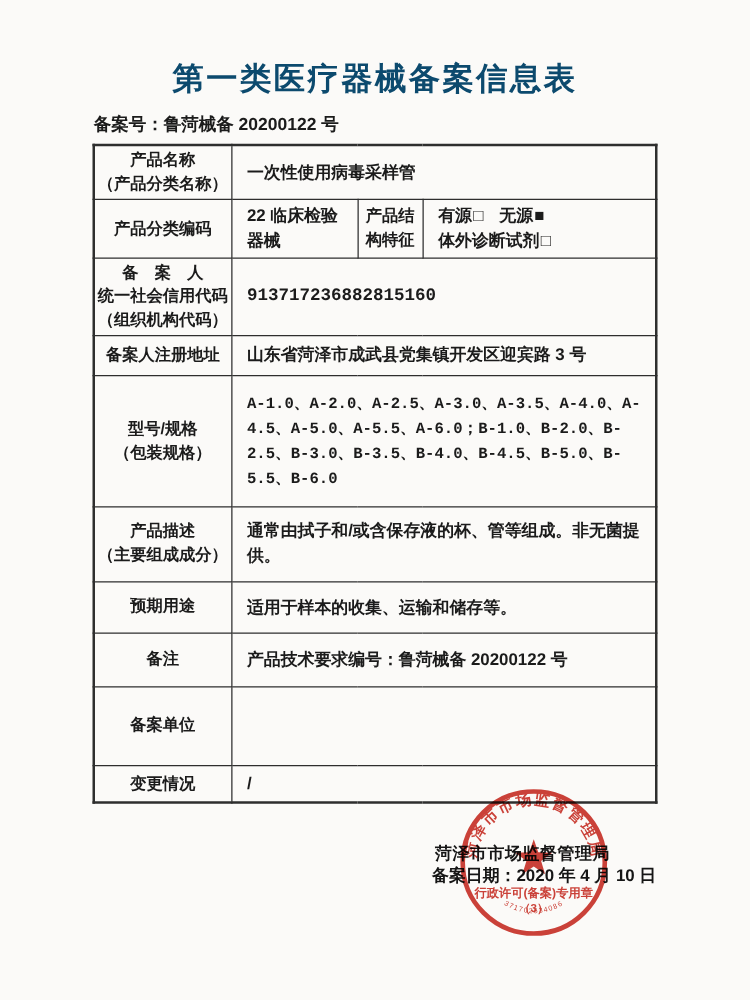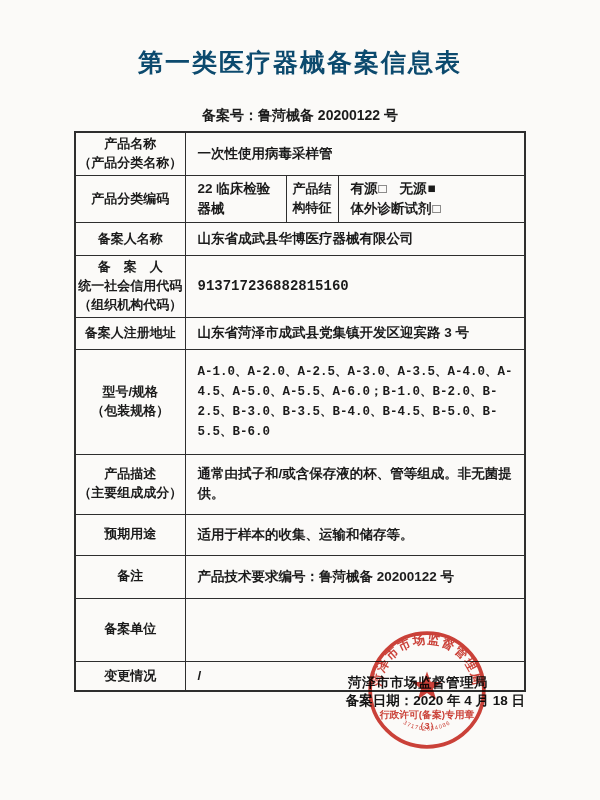--- a/index.html
+++ b/index.html
@@ -7,21 +7,21 @@
   body { margin: 0; background: #fbfaf8; font-family: "Liberation Sans", sans-serif; }
   .page {
     position: relative; width: 600px; height: 800px;
     background: #fbfaf8; color: var(--ink); overflow: hidden;
   }
   .title {
     margin: 46px 0 0; text-align: center;
     font-size: 25px; font-weight: 800; letter-spacing: 2px; color: #0c4a6e;
   }
   .filing-no {
-    width: 450px; margin: 28px auto 6px; text-align: center;
+    width: 450px; margin: 12px auto 6px; text-align: left;
     font-size: 14px; font-weight: 700;
   }
   table.form {
     width: 450px; margin: 0 auto; border-collapse: collapse; table-layout: fixed;
     border: 2px solid var(--line);
   }
   table.form td { border: 1.5px solid var(--line); vertical-align: middle; }
   td.lbl {
     text-align: center; font-size: 13px; font-weight: 700;
     white-space: pre-line; padding: 2px 1px; line-height: 1.45;
@@ -79,24 +79,20 @@
       <tr class="r2">
         <td class="lbl">产品分类编码</td>
         <td class="val">22 临床检验器械</td>
         <td class="lbl">产品结构特征</td>
         <td class="val features">
           <span class="opt"><span>有源</span><span class="box">□</span></span>
           <span class="opt"><span>无源</span><span class="box">■</span></span>
           <span class="opt"><span>体外诊断试剂</span><span class="box">□</span></span>
         </td>
       </tr>
-      <tr class="r3">
-        <td class="lbl">备案人名称</td>
-        <td class="val" colspan="3">山东省成武县华博医疗器械有限公司</td>
-      </tr>
       <tr class="r4">
         <td class="lbl">备　案　人
 统一社会信用代码
 （组织机构代码）</td>
         <td class="val" colspan="3">913717236882815160</td>
       </tr>
       <tr class="r5">
         <td class="lbl">备案人注册地址</td>
         <td class="val" colspan="3">山东省菏泽市成武县党集镇开发区迎宾路 3 号</td>
       </tr>
@@ -123,21 +119,21 @@
         <td class="val" colspan="3"></td>
       </tr>
       <tr class="r13">
         <td class="lbl">变更情况</td>
         <td class="val" colspan="3">/</td>
       </tr>
     </tbody>
   </table>
 
   <div class="overlay-text ov-authority">菏泽市市场监督管理局</div>
-  <div class="overlay-text ov-date">备案日期：2020 年 4 月 18 日</div>
+  <div class="overlay-text ov-date">备案日期：2020 年 4 月 10 日</div>
 
   <svg class="stamp" viewBox="0 0 120 120" aria-hidden="true">
     <circle cx="60" cy="60" r="55" stroke-width="3.6"></circle>
     <path id="stampArcTop" d="M 15,60 A 45,45 0 0 1 105,60" fill="none"></path>
     <text font-size="12" font-weight="700" letter-spacing="1.5" text-anchor="middle">
       <textPath href="#stampArcTop" startOffset="50%">菏泽市市场监督管理局</textPath>
     </text>
     <polygon points="60,42 63.5,52.1 74.3,52.4 65.7,58.9 68.8,69.1 60,63 51.2,69.1 54.3,58.9 45.7,52.4 56.5,52.1"></polygon>
     <text x="60" y="87" font-size="9.5" font-weight="700" text-anchor="middle">行政许可(备案)专用章</text>
     <text x="60" y="98" font-size="9" font-weight="700" text-anchor="middle">（3）</text>

